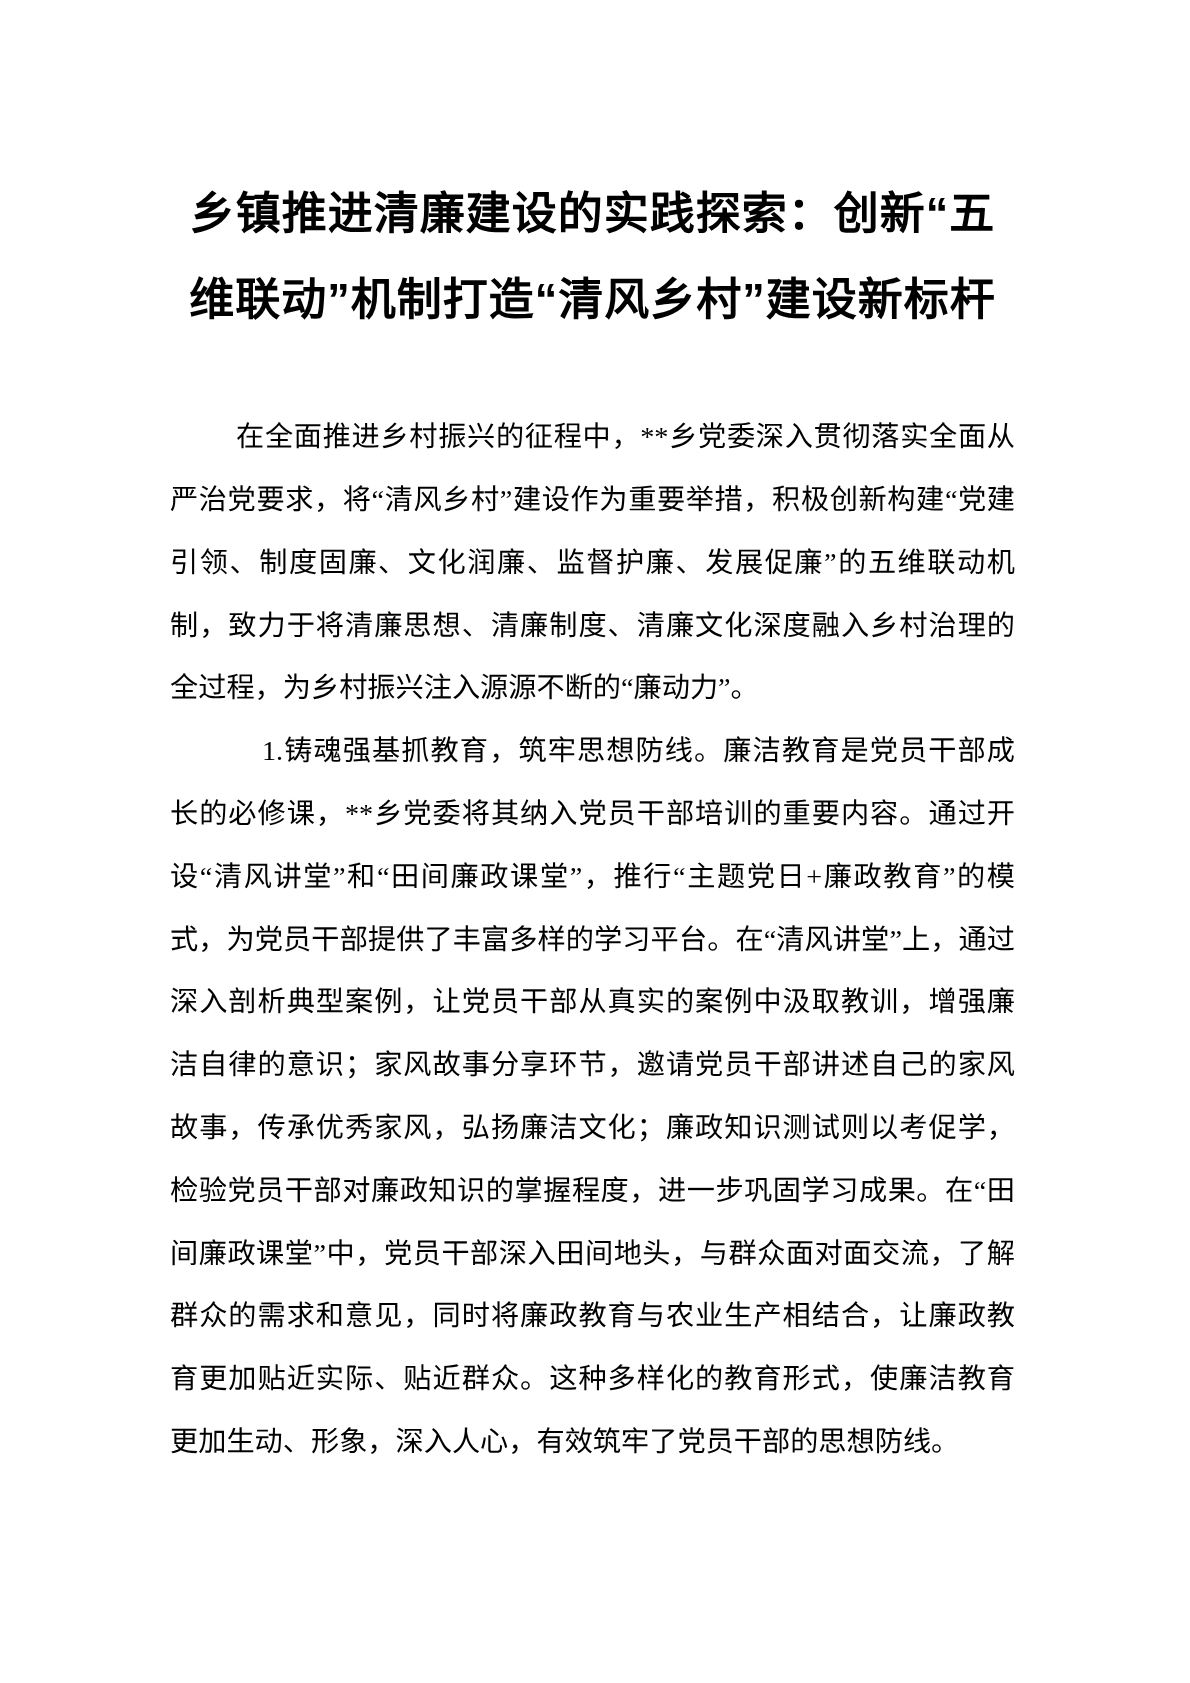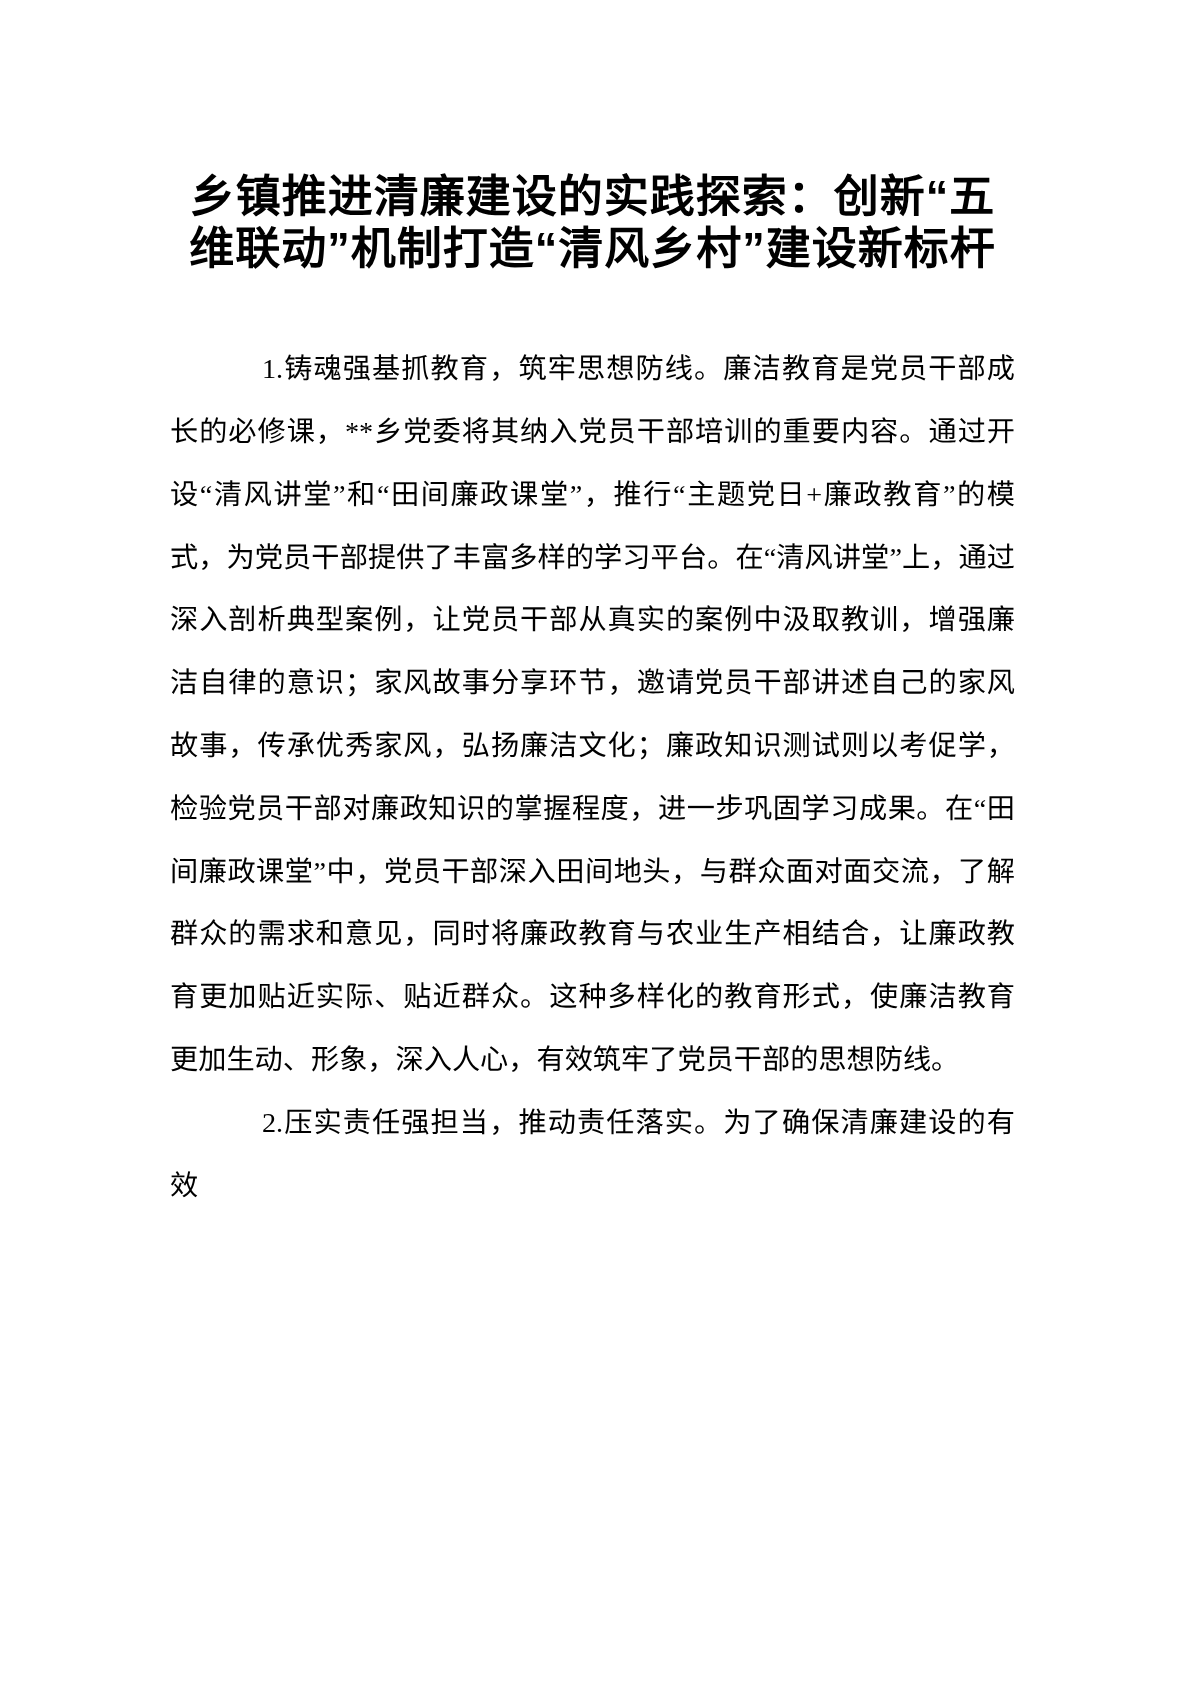--- a/index.html
+++ b/index.html
@@ -18,21 +18,21 @@
   }
   .doc {
     margin-left: 170px;
     margin-right: 175px; 
   }
   .doc-title {
     padding-top: 141px;
     font-family: "Liberation Sans", "DejaVu Sans", sans-serif;
     font-weight: 700;
     font-size: 45px;
-    line-height: 52px;
+    line-height: 86px;
     text-align: center;
     letter-spacing: 1px;
   }
   .doc-body {
     margin-top: 63px;
     font-family: "Liberation Serif", "DejaVu Serif", serif;
     font-size: 28.2px;
     line-height: 62.8px;
     text-align: justify;
     text-justify: inter-ideograph;
@@ -47,21 +47,21 @@
 </head>
 <body>
 
 <div class="page">
   <div class="doc">
 
     <h1 class="doc-title"><span>乡镇推进清廉建设的实践探索：创新“五维联动”机制打造“清风乡村”建设新标杆</span></h1>
 
     <div class="doc-body">
 
+      <p class="indent-intro">在全面推进乡村振兴的征程中，**乡党委深入贯彻落实全面从严治党要求，将“清风乡村”建设作为重要举措，积极创新构建“党建引领、制度固廉、文化润廉、监督护廉、发展促廉”的五维联动机制，致力于将清廉思想、清廉制度、清廉文化深度融入乡村治理的全过程，为乡村振兴注入源源不断的“廉动力”。</p>
 
 
       <p class="indent-section">1.铸魂强基抓教育，筑牢思想防线。廉洁教育是党员干部成长的必修课，**乡党委将其纳入党员干部培训的重要内容。通过开设“清风讲堂”和“田间廉政课堂”，推行“主题党日+廉政教育”的模式，为党员干部提供了丰富多样的学习平台。在“清风讲堂”上，通过深入剖析典型案例，让党员干部从真实的案例中汲取教训，增强廉洁自律的意识；家风故事分享环节，邀请党员干部讲述自己的家风故事，传承优秀家风，弘扬廉洁文化；廉政知识测试则以考促学，检验党员干部对廉政知识的掌握程度，进一步巩固学习成果。在“田间廉政课堂”中，党员干部深入田间地头，与群众面对面交流，了解群众的需求和意见，同时将廉政教育与农业生产相结合，让廉政教育更加贴近实际、贴近群众。这种多样化的教育形式，使廉洁教育更加生动、形象，深入人心，有效筑牢了党员干部的思想防线。</p>
 
-      <p class="indent-section">2.压实责任强担当，推动责任落实。为了确保清廉建设的有效</p>
 
     </div>
   </div>
 </div>
 
 </body></html>

